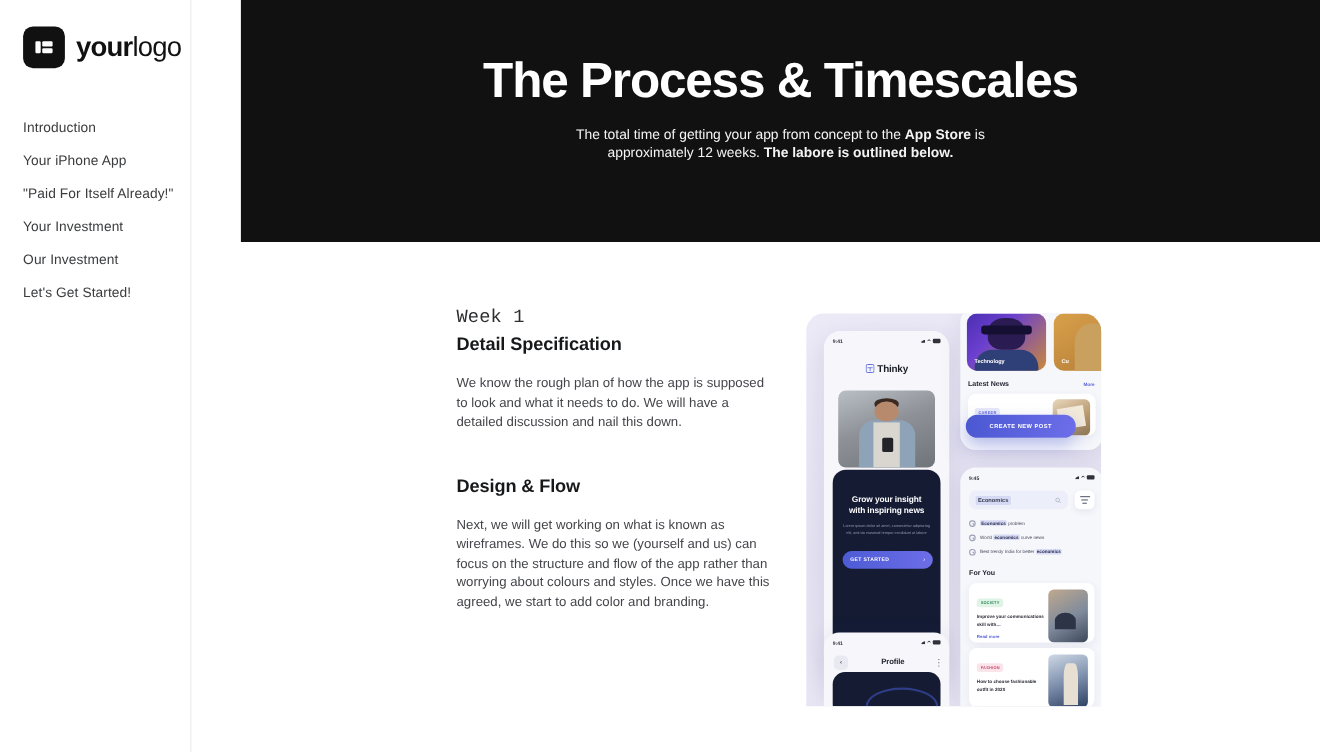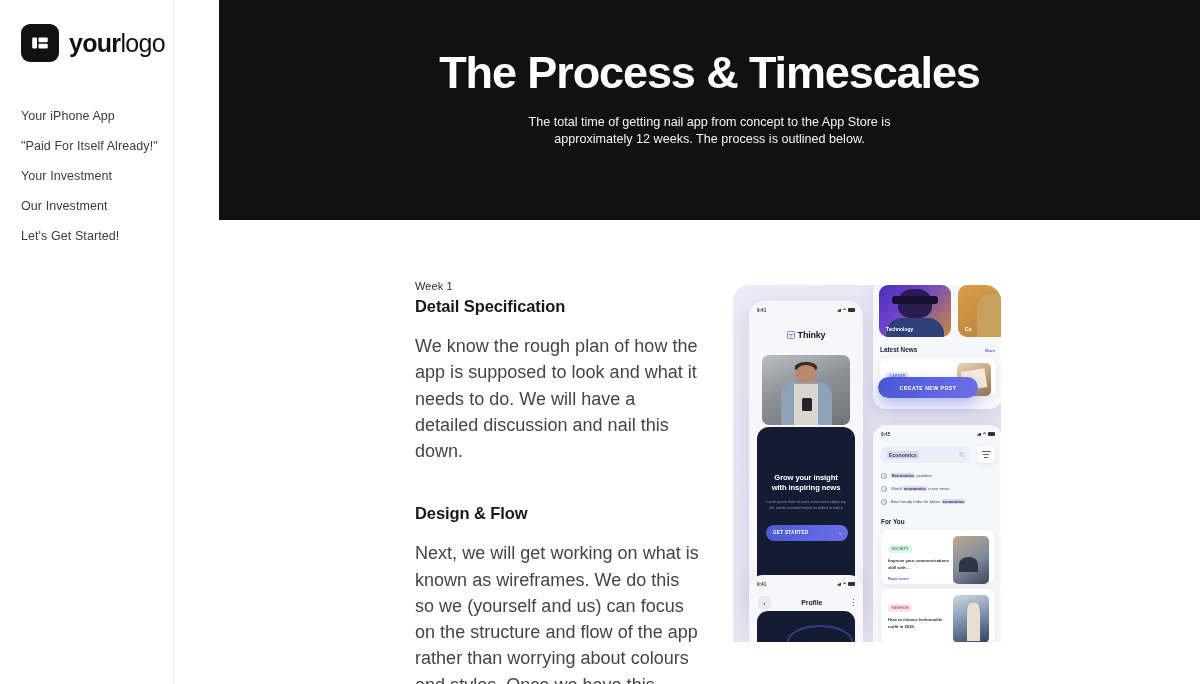--- a/index.html
+++ b/index.html
@@ -62,42 +62,43 @@
     margin-top: 48px;
     font-size: 45px; font-weight: 700; letter-spacing: -1.1px;
     line-height: 1.1;
   }
   .header .sub {
     margin: 16px auto 0;
     width: 430px;
     font-size: 12.6px; line-height: 1.42; font-weight: 400;
     color: #f4f4f5;
   }
-  .header .sub b { font-weight: 400; }
+  .header .sub b { font-weight: 700; }
 
   
   .content {
     position: absolute; left: 219px; top: 220px;
     width: 981px; height: 464px; background: #fff;
   }
   .copy {
     position: absolute; left: 196px; top: 60px; width: 288px;
   }
   .block + .block { margin-top: 40px; }
   .wk {
-    font-size: 11px; color: #2c2d2f; font-weight: 400;
+    font-size: 17px; color: #2c2d2f; font-weight: 400;
     letter-spacing: 0.1px;
+    font-family: Liberation Mono, monospace;
   }
   .ttl {
     font-size: 16.5px; color: #17181a; font-weight: 700;
     letter-spacing: -0.1px; margin-top: 5px;
   }
   .para {
     margin-top: 17px;
-    font-size: 18px; line-height: 1.46; color: #44454a;
+    font-size: 12px; line-height: 1.46; color: #44454a;
     letter-spacing: 0.02px;
   }
 
   
   .mockup {
     position: absolute; left: 514px; top: 65px;
     width: 268px; height: 357px;
     background: linear-gradient(150deg,#eceaf7 0%,#e6e4f3 45%,#e9e7f4 100%);
     border-radius: 16px 16px 0 0;
     overflow: hidden;
@@ -143,21 +144,21 @@
     background:#23242a; border-radius:1.5px; }
   .dots { position:absolute; left:0; right:0; top: 137px; display:flex; gap:3px;
     justify-content:center; }
   .dots i { width:2.6px; height:2.6px; border-radius:50%; background:#c4c6d4; display:block;}
   .dots i.on { background:#2b3557; width:3.4px; height:3.4px; }
   .darkcard {
     position:absolute; left:8px; top:126px; width:98px; height:186px;
     background:#141b33; border-radius:12px; padding: 22px 9px 0;
     color:#fff;
   }
-  .dc-h { font-size:7.6px; font-weight:700; line-height:1.3; text-align:center; letter-spacing:-0.1px;margin-top:24px;}
+  .dc-h { font-size:7.6px; font-weight:700; line-height:1.3; text-align:center; letter-spacing:-0.1px;}
   .dc-p { margin-top:7px; font-size:3.5px; line-height:1.7; text-align:center; color:#8f96ad; }
   .dc-btn {
     margin: 13px auto 0; width: 82px; height: 16px; border-radius: 8px;
     background: linear-gradient(95deg,#4c5bd4,#6d6ee8);
     display:flex; align-items:center; padding: 0 7px;
     justify-content: space-between;
   }
   .dc-btn span { font-size:4.6px; font-weight:700; letter-spacing:.3px; }
   .dc-btn b { font-size:5px; font-weight:400; }
   .homebar { position:absolute; left:50%; transform:translateX(-50%); bottom:5px;
@@ -305,31 +306,32 @@
         <svg width="20" height="20" viewBox="0 0 20 20" aria-hidden="true">
           <rect x="2.2" y="4.6" width="4.8" height="10.8" rx="1.1" fill="#fff"></rect>
           <rect x="8.4" y="4.6" width="9.4" height="4.6" rx="1.1" fill="#fff"></rect>
           <rect x="8.4" y="10.8" width="9.4" height="4.6" rx="1.1" fill="#fff"></rect>
         </svg>
       </div>
       <div class="brand-text"><b>your</b><span>logo</span></div>
     </div>
 
     <nav class="nav">
+      <div class="nav-item">Introduction</div>
       <div class="nav-item">Your iPhone App</div>
       <div class="nav-item">"Paid For Itself Already!"</div>
       <div class="nav-item">Your Investment</div>
       <div class="nav-item">Our Investment</div>
       <div class="nav-item">Let's Get Started!</div>
     </nav>
   </aside>
 
   <header class="header">
     <h1>The Process &amp; Timescales</h1>
-    <p class="sub"><span>The total time of getting nail app from concept to the </span><b>App Store</b><span> is approximately 12 weeks. </span><b>The process is outlined below.</b></p>
+    <p class="sub"><span>The total time of getting your app from concept to the </span><b>App Store</b><span> is approximately 12 weeks. </span><b>The labore is outlined below.</b></p>
   </header>
 
   <section class="content">
 
     <div class="copy">
       <div class="block">
         <div class="wk">Week 1</div>
         <div class="ttl">Detail Specification</div>
         <div class="para">We know the rough plan of how the app is supposed to look and what it needs to do. We will have a detailed discussion and nail this down.</div>
       </div>

